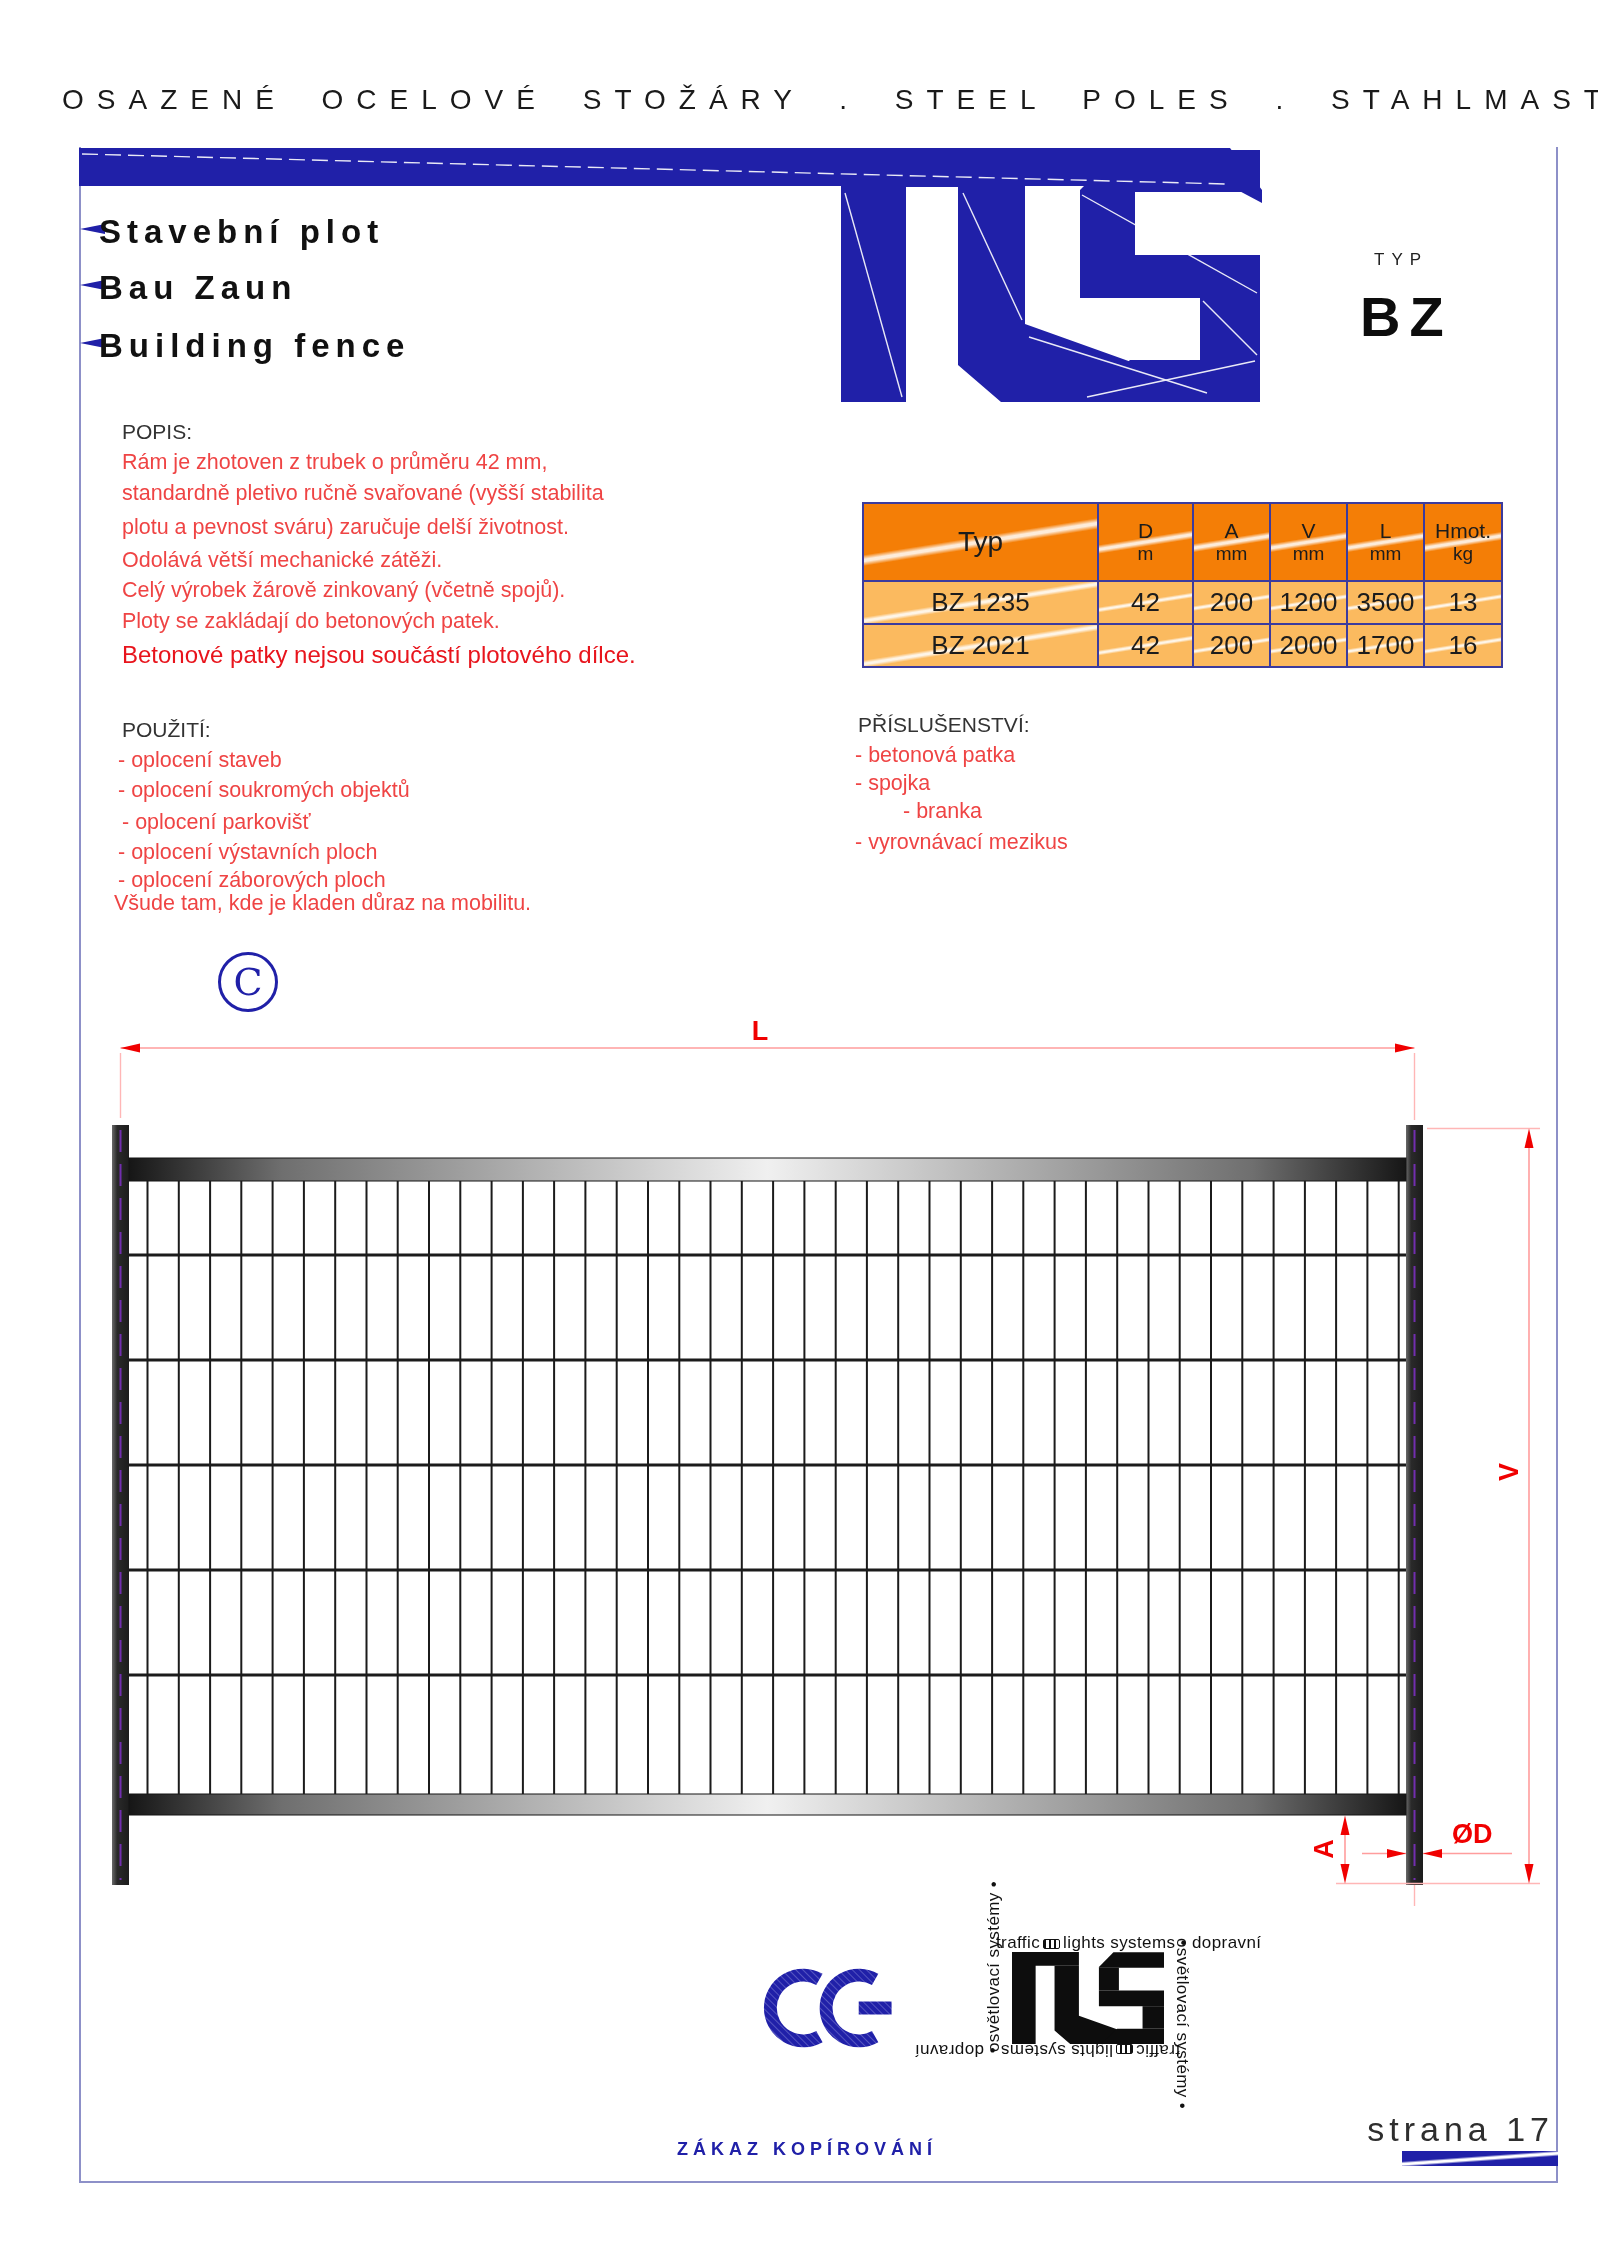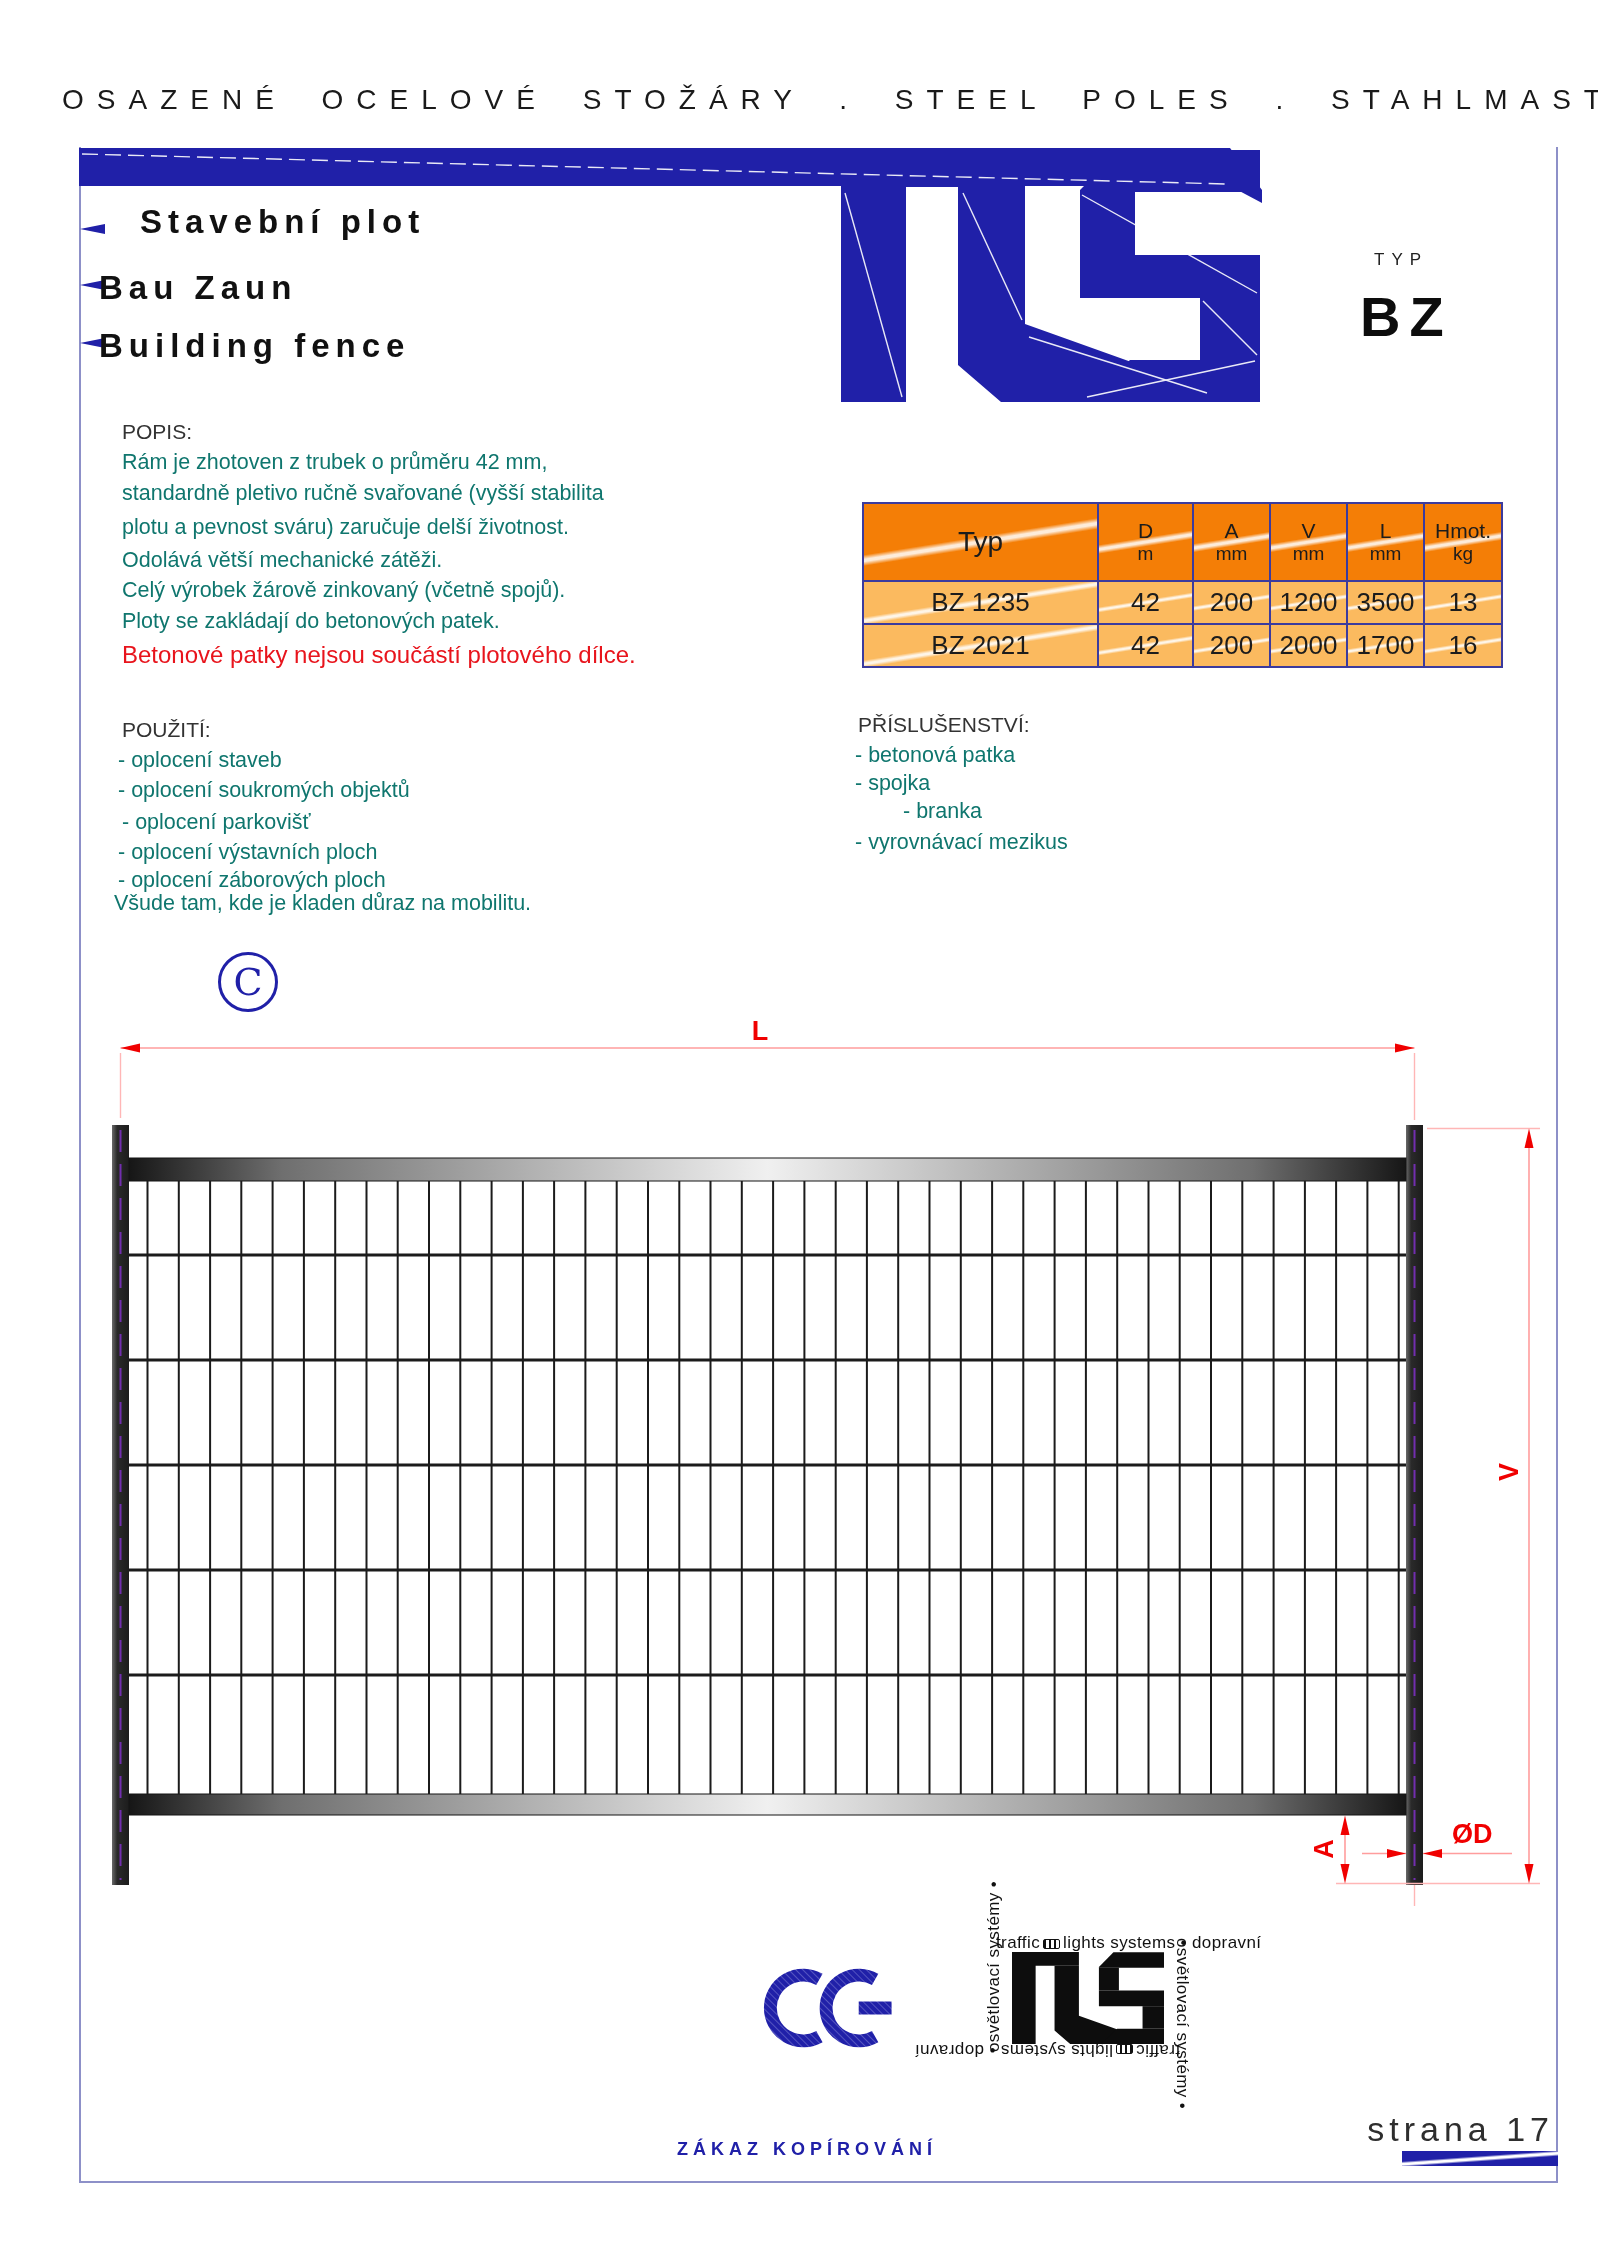--- a/index.html
+++ b/index.html
@@ -13,21 +13,21 @@
   .vline{width:2px;background:#8d90c8;}
   .hline{height:2px;background:#8d90c8;}
   
   .title{left:99px;font-size:33px;font-weight:bold;letter-spacing:6px;color:#111;white-space:nowrap;}
   .title-arrow{left:80px;width:0;height:0;border-top:5px solid transparent;
                border-bottom:5px solid transparent;border-right:25px solid #2020A8;}
   .typ-label{left:1374px;top:250px;font-size:17px;letter-spacing:7px;color:#222;}
   .typ-value{left:1360px;top:284px;font-size:56px;font-weight:bold;letter-spacing:9px;color:#0d0d0d;}
   
   .h-small{font-size:21px;color:#333;}
-  .body-line{font-size:21.5px;color:#0f766e;white-space:nowrap;}
+  .body-line{font-size:21.5px;color:#ef4444;white-space:nowrap;}
   .warning{font-size:24px;color:#e8141c;white-space:nowrap;}
   
   table.spec{position:absolute;left:862px;top:502px;border-collapse:collapse;table-layout:fixed;}
   table.spec th,table.spec td{border:2px solid #3B3B9E;text-align:center;vertical-align:middle;padding:0;
      background-image:linear-gradient(171deg, rgba(255,255,255,0) 45%, rgba(255,255,255,.85) 49%,
                       rgba(255,255,255,.85) 51%, rgba(255,255,255,0) 55%);}
   table.spec th{background-color:#F47E06;height:76px;font-weight:400;color:#1c1c1c;}
   table.spec td{background-color:#FBBA5F;height:41px;font-size:26px;color:#1c1c1c;}
   .th-typ{font-size:28px;}
   .th-name{font-size:21px;line-height:1.15;}
@@ -89,21 +89,21 @@
       <line x1="950" y1="192" x2="1128" y2="248"></line>
       <line x1="1003" y1="50" x2="1178" y2="148"></line>
       <line x1="1124" y1="156" x2="1178" y2="210"></line>
       <line x1="1008" y1="252" x2="1176" y2="216"></line>
     </g>
   </svg>
 
   <span class="abs title-arrow" style="top:224px;"></span>
   <span class="abs title-arrow" style="top:280px;"></span>
   <span class="abs title-arrow" style="top:338px;"></span>
-  <div class="abs title" style="top:203px;margin-left:41px;">Stavební plot</div>
+  <div class="abs title" style="top:213px;">Stavební plot</div>
   <div class="abs title" style="top:269px;">Bau Zaun</div>
   <div class="abs title" style="top:327px;">Building fence</div>
 
   <div class="abs typ-label">TYP</div>
   <div class="abs typ-value">BZ</div>
 
   <div class="abs h-small" style="left:122px;top:420px;">POPIS:</div>
   <div class="abs body-line" style="left:122px;top:450px;">Rám je zhotoven z trubek o průměru 42 mm,</div>
   <div class="abs body-line" style="left:122px;top:481px;">standardně pletivo ručně svařované (vyšší stabilita</div>
   <div class="abs body-line" style="left:122px;top:515px;">plotu a pevnost sváru) zaručuje delší životnost.</div>

